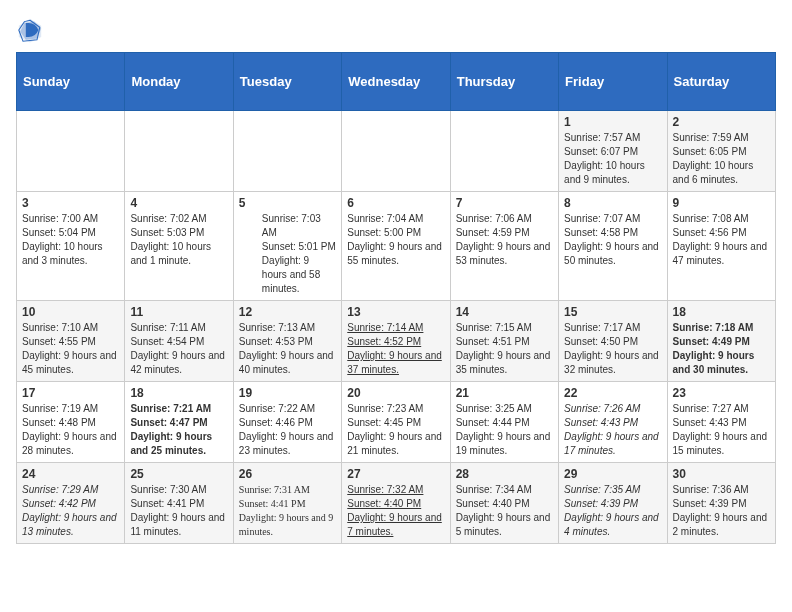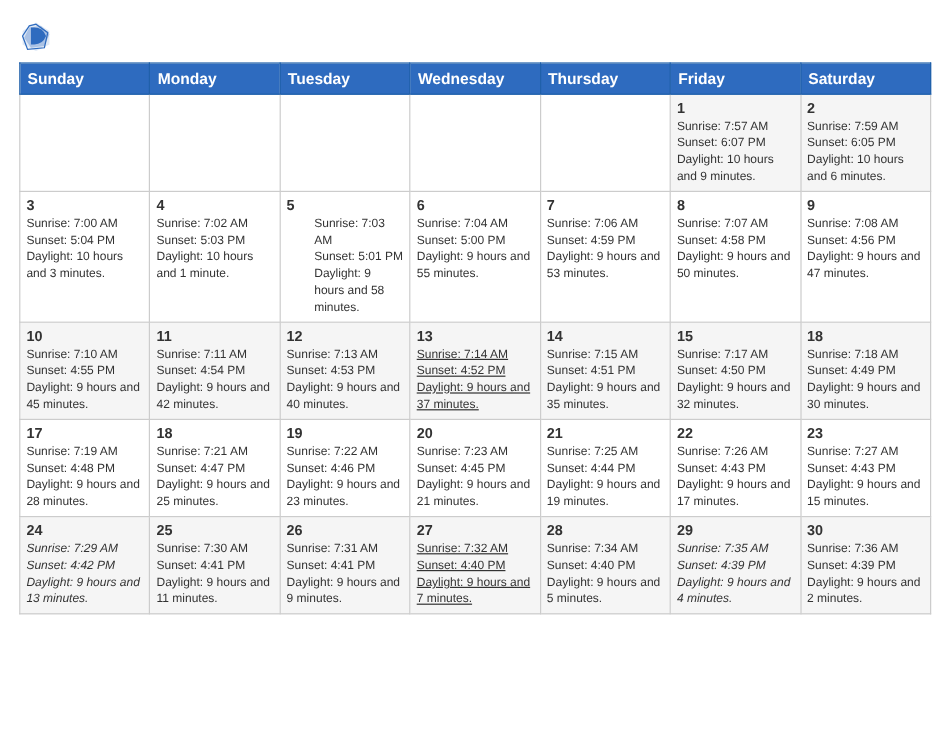--- a/index.html
+++ b/index.html
@@ -55,21 +55,21 @@
     .calendar {
       width: 100%;
       border-collapse: collapse;
       border: 1px solid #ccc;
     }
     .calendar th {
       background-color: #2e6bbf;
       color: #fff;
       font-size: 13px;
       font-weight: bold;
-      padding: 5px 6px;
+      padding: 21px 6px;
       text-align: left;
       border: 1px solid #2060aa;
     }
     .calendar td {
       width: 107px;
       vertical-align: top;
       padding: 4px 5px;
       border: 1px solid #ccc;
       font-size: 10.5px;
       color: #333;
@@ -227,59 +227,59 @@
 Daylight: 9 hours and 35 minutes.</div>
         </td>
         <td>
           <span class="day-num">15</span>
           <div class="day-info" style="white-space: pre-line;">Sunrise: 7:17 AM
 Sunset: 4:50 PM
 Daylight: 9 hours and 32 minutes.</div>
         </td>
         <td>
           <span class="day-num">18</span>
-          <div class="day-info" style="white-space: pre-line;">Sunrise: 7:18 AM
+          <div class="day-info" style="white-space: pre-line; font-weight: bold;">Sunrise: 7:18 AM
 Sunset: 4:49 PM
 Daylight: 9 hours and 30 minutes.</div>
         </td>
       </tr>
       <tr>
         <td>
           <span class="day-num">17</span>
           <div class="day-info" style="white-space: pre-line;">Sunrise: 7:19 AM
 Sunset: 4:48 PM
 Daylight: 9 hours and 28 minutes.</div>
         </td>
         <td>
           <span class="day-num">18</span>
-          <div class="day-info" style="white-space: pre-line;">Sunrise: 7:21 AM
+          <div class="day-info" style="white-space: pre-line; font-weight: bold;">Sunrise: 7:21 AM
 Sunset: 4:47 PM
 Daylight: 9 hours and 25 minutes.</div>
         </td>
         <td>
           <span class="day-num">19</span>
           <div class="day-info" style="white-space: pre-line;">Sunrise: 7:22 AM
 Sunset: 4:46 PM
 Daylight: 9 hours and 23 minutes.</div>
         </td>
         <td>
           <span class="day-num">20</span>
           <div class="day-info" style="white-space: pre-line;">Sunrise: 7:23 AM
 Sunset: 4:45 PM
 Daylight: 9 hours and 21 minutes.</div>
         </td>
         <td>
           <span class="day-num">21</span>
-          <div class="day-info" style="white-space: pre-line;">Sunrise: 7:25 AM
+          <div class="day-info" style="white-space: pre-line;">Sunrise: 3:25 AM
 Sunset: 4:44 PM
 Daylight: 9 hours and 19 minutes.</div>
         </td>
         <td>
           <span class="day-num">22</span>
-          <div class="day-info" style="white-space: pre-line;">Sunrise: 7:26 AM
+          <div class="day-info" style="white-space: pre-line; font-style: italic;">Sunrise: 7:26 AM
 Sunset: 4:43 PM
 Daylight: 9 hours and 17 minutes.</div>
         </td>
         <td>
           <span class="day-num">23</span>
           <div class="day-info" style="white-space: pre-line;">Sunrise: 7:27 AM
 Sunset: 4:43 PM
 Daylight: 9 hours and 15 minutes.</div>
         </td>
       </tr>
@@ -291,21 +291,21 @@
 Daylight: 9 hours and 13 minutes.</div>
         </td>
         <td>
           <span class="day-num">25</span>
           <div class="day-info" style="white-space: pre-line;">Sunrise: 7:30 AM
 Sunset: 4:41 PM
 Daylight: 9 hours and 11 minutes.</div>
         </td>
         <td>
           <span class="day-num">26</span>
-          <div class="day-info" style="white-space: pre-line;">Sunrise: 7:31 AM
+          <div class="day-info" style="white-space: pre-line; font-family: Liberation Serif, serif;">Sunrise: 7:31 AM
 Sunset: 4:41 PM
 Daylight: 9 hours and 9 minutes.</div>
         </td>
         <td>
           <span class="day-num">27</span>
           <div class="day-info" style="white-space: pre-line; text-decoration: underline;">Sunrise: 7:32 AM
 Sunset: 4:40 PM
 Daylight: 9 hours and 7 minutes.</div>
         </td>
         <td>

